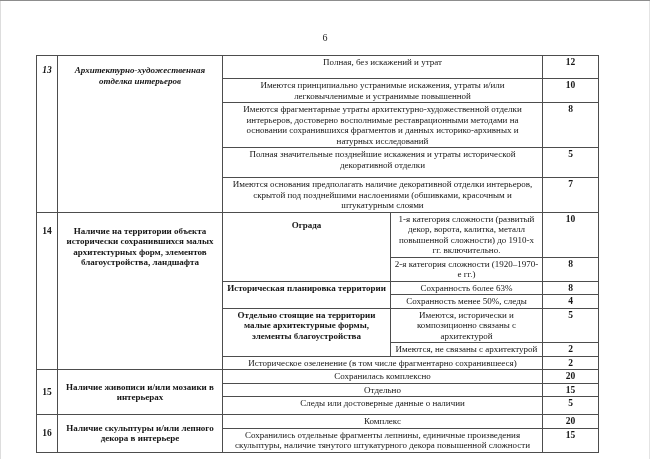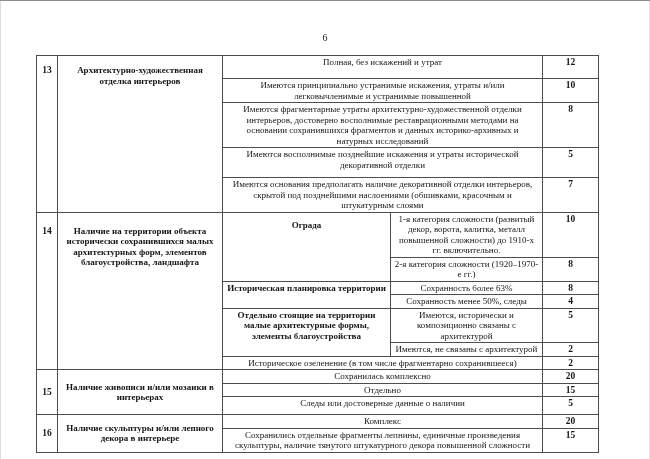--- a/index.html
+++ b/index.html
@@ -21,21 +21,21 @@
   }
   td{
     border:1px solid #4d4d4d;font-size:9px;line-height:10.5px;
     text-align:center;vertical-align:top;padding:1px 3px;box-sizing:border-box;
     color:#161616;overflow:hidden;
   }
   td.c-num{font-weight:bold;font-size:9.5px;}
   td.c-name{font-weight:bold;}
   td.score{font-weight:bold;font-size:9.5px;vertical-align:top;}
   td.cond{padding:1px 6px;margin-top:20px;}
-  .vt-pad10{vertical-align:top;padding-top:9px;}
+  .vt-pad10{vertical-align:top;padding-top:9px;font-style:italic;}
   .vt-pad12{vertical-align:top;padding-top:13px;margin-top:36px;}
   .vmid{vertical-align:middle;}
   td.glabel{font-weight:bold;vertical-align:top;}
   td.glabel.ograda{padding-top:7px;}
   td.opt{vertical-align:top;margin-left:24px;}
 </style>
 </head>
 <body>
 
 <div class="page">
@@ -60,21 +60,21 @@
     </tr>
     <tr style="height:20px">
       <td class="cond" colspan="2">Имеются принципиально устранимые искажения, утраты и/или легковычленимые и устранимые повышенной</td>
       <td class="score">10</td>
     </tr>
     <tr style="height:40px">
       <td class="cond" colspan="2">Имеются фрагментарные утраты архитектурно-художественной отделки интерьеров, достоверно восполнимые реставрационными методами на основании сохранившихся фрагментов и данных историко-архивных и натурных исследований</td>
       <td class="score">8</td>
     </tr>
     <tr style="height:30px">
-      <td class="cond" colspan="2">Имеются восполнимые позднейшие искажения и утраты исторической декоративной отделки</td>
+      <td class="cond" colspan="2">Полная значительные позднейшие искажения и утраты исторической декоративной отделки</td>
       <td class="score">5</td>
     </tr>
     <tr style="height:33px">
       <td class="cond" colspan="2">Имеются основания предполагать наличие декоративной отделки интерьеров, скрытой под  позднейшими наслоениями (обшивками, красочным и штукатурным слоями</td>
       <td class="score">7</td>
     </tr>
 
     <tr style="height:40px">
       <td class="c-num vt-pad12" rowspan="7">14</td>
       <td class="c-name vt-pad12" rowspan="7">Наличие на территории объекта исторически сохранившихся малых архитектурных форм, элементов благоустройства, ландшафта</td>

